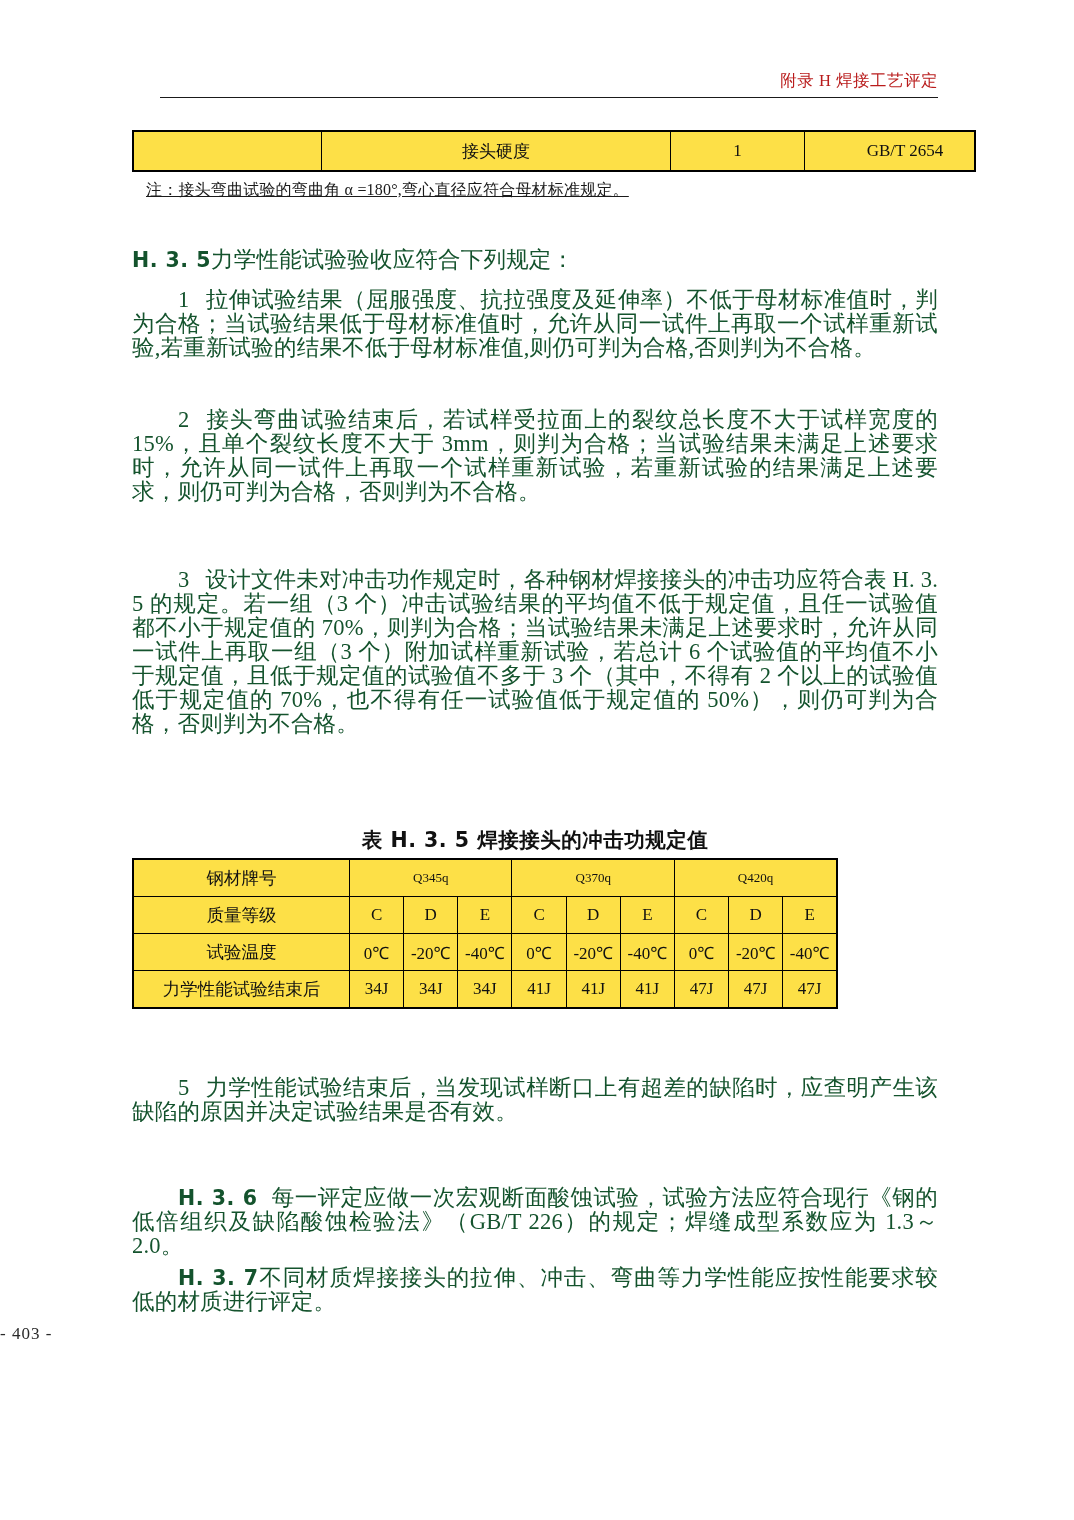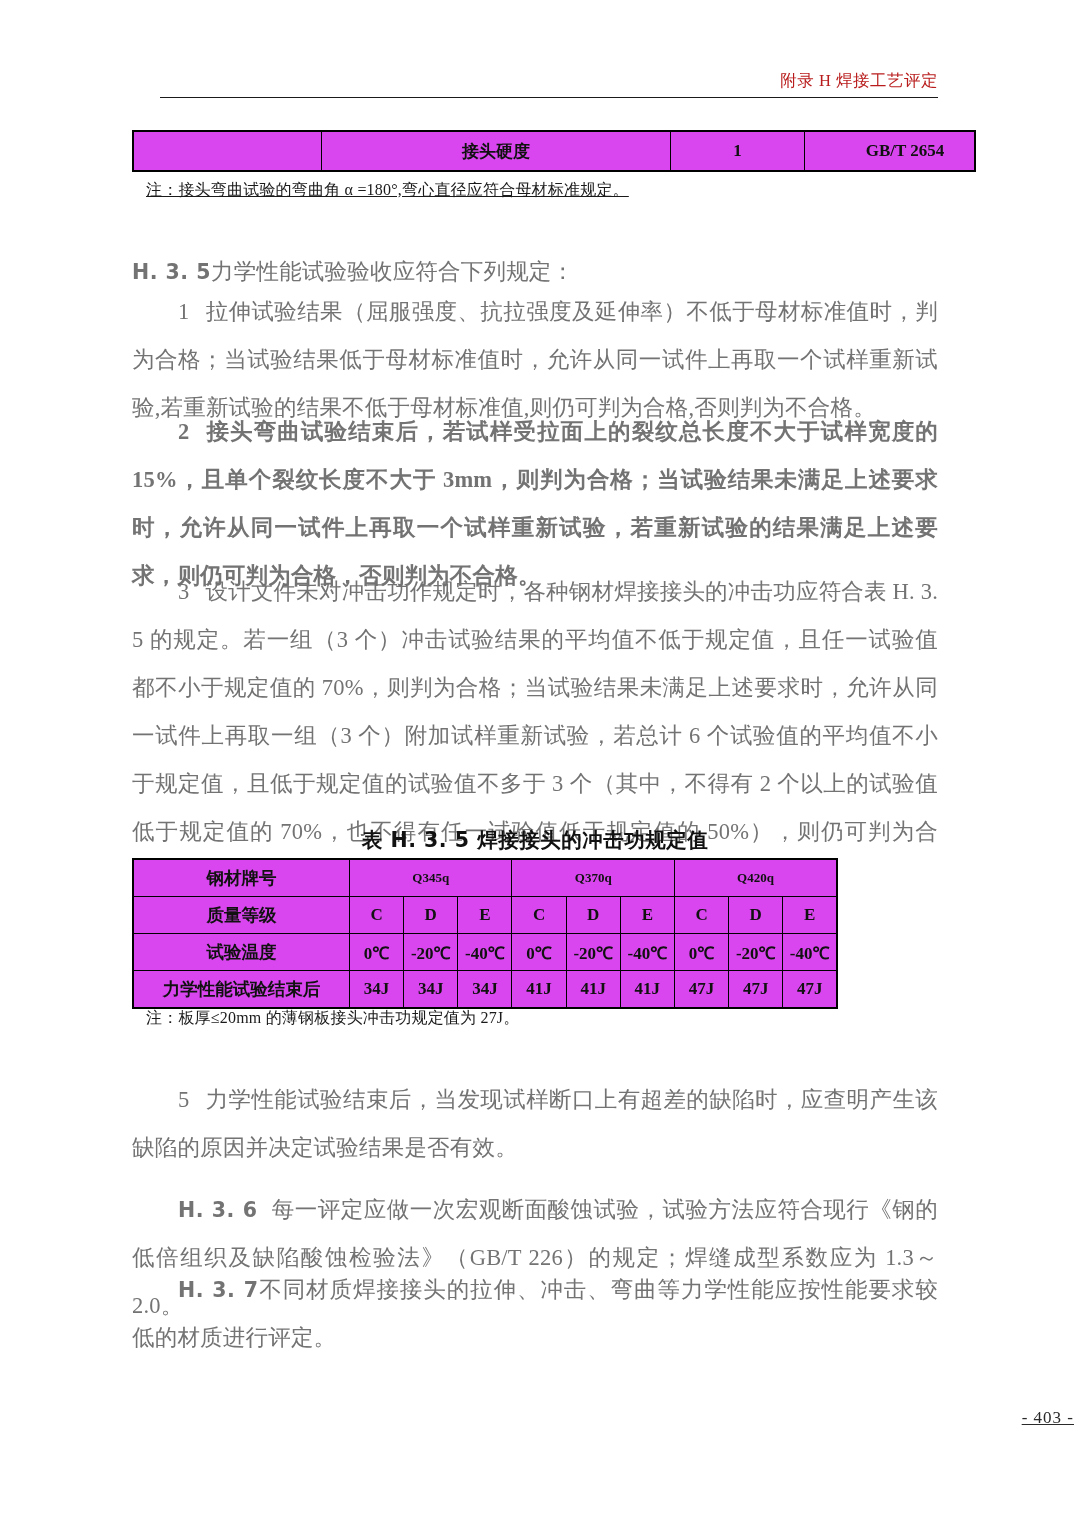--- a/index.html
+++ b/index.html
@@ -41,22 +41,21 @@
     width: 778px;
     height: 0;
     border-top: 1.6px solid #1a1a1a;
   }
 
   
   .doc-table {
     position: absolute;
     border-collapse: collapse;
     table-layout: fixed;
-    background: #d946ef;
-    font-weight: bold;
+    background: #fde047;
   }
   .doc-table td {
     border: 1px solid #000;
     text-align: center;
     vertical-align: middle;
     font-size: 17px;
     color: #111;
     padding: 0;
   }
   .doc-table.thickframe {
@@ -88,22 +87,22 @@
     top: 180px;
     text-decoration: underline;
   }
 
   
   .para {
     position: absolute;
     left: 132px;
     width: 806px;
     font-size: 22.5px;
-    line-height: 48px;
-    color: #737373;
+    line-height: 24px;
+    color: #14532d;
     text-align: justify;
     text-justify: inter-character;
     letter-spacing: 0.2px;
   }
   .para .num-lead {
     display: inline-block;
     padding-left: 46px;
     padding-right: 16px;
   }
   .clause-tag {
@@ -149,27 +148,26 @@
     font-family: "Liberation Serif", serif;
   }
   #note-h35 {
     left: 146px;
     top: 1008px;
   }
 
   .page-number {
     position: absolute;
     left: 0;
-    top: 1408px;
+    top: 1324px;
     width: 1074px;
-    text-align: right;
+    text-align: left;
     font-size: 17px;
     color: #2a2a2a;
     letter-spacing: 1px;
-    text-decoration: underline;
   }
 </style>
 </head>
 <body>
 
 <div class="page">
 
   <div class="running-header">附录 H   焊接工艺评定</div>
   <div class="header-rule"></div>
 
@@ -187,21 +185,21 @@
   <div class="table-note" id="note-top">注：接头弯曲试验的弯曲角 α =180°,弯心直径应符合母材标准规定。</div>
 
   <div class="para" style="top: 248px;">
     <span class="clause-tag">H. 3. 5</span><span>力学性能试验验收应符合下列规定：</span>
   </div>
 
   <div class="para" style="top: 288px;">
     <span class="num-lead">1</span><span>拉伸试验结果（屈服强度、抗拉强度及延伸率）不低于母材标准值时，判为合格；当试验结果低于母材标准值时，允许从同一试件上再取一个试样重新试验,若重新试验的结果不低于母材标准值,则仍可判为合格,否则判为不合格。</span>
   </div>
 
-  <div class="para" style="top: 408px; font-weight: bold;">
+  <div class="para" style="top: 408px;">
     <span class="num-lead">2</span><span>接头弯曲试验结束后，若试样受拉面上的裂纹总长度不大于试样宽度的 15%，且单个裂纹长度不大于 3mm，则判为合格；当试验结果未满足上述要求时，允许从同一试件上再取一个试样重新试验，若重新试验的结果满足上述要求，则仍可判为合格，否则判为不合格。</span>
   </div>
 
   <div class="para" style="top: 568px;">
     <span class="num-lead">3</span><span>设计文件未对冲击功作规定时，各种钢材焊接接头的冲击功应符合表 H. 3. 5 的规定。若一组（3 个）冲击试验结果的平均值不低于规定值，且任一试验值都不小于规定值的 70%，则判为合格；当试验结果未满足上述要求时，允许从同一试件上再取一组（3 个）附加试样重新试验，若总计 6 个试验值的平均值不小于规定值，且低于规定值的试验值不多于 3 个（其中，不得有 2 个以上的试验值低于规定值的 70%，也不得有任一试验值低于规定值的 50%），则仍可判为合格，否则判为不合格。</span>
   </div>
 
   <div class="table-caption" style="top: 826px;">表 H. 3. 5    焊接接头的冲击功规定值</div>
 
   <table class="doc-table thickframe" id="table-h35">
@@ -244,21 +242,20 @@
       <td class="cell">41J</td>
       <td class="cell">41J</td>
       <td class="cell">41J</td>
       <td class="cell">47J</td>
       <td class="cell">47J</td>
       <td class="cell">47J</td>
     </tr>
   </tbody>
     </table>
 
-  <div class="table-note" id="note-h35">注：板厚≤20mm 的薄钢板接头冲击功规定值为 27J。</div>
 
 
   <div class="para" style="top: 1076px;">
     <span class="num-lead">5</span><span>力学性能试验结束后，当发现试样断口上有超差的缺陷时，应查明产生该缺陷的原因并决定试验结果是否有效。</span>
   </div>
 
   <div class="para" style="top: 1186px; text-indent: 46px;">
     <span class="clause-tag">H. 3. 6</span><span style="display:inline-block;width:14px;"></span><span>每一评定应做一次宏观断面酸蚀试验，试验方法应符合现行《钢的低倍组织及缺陷酸蚀检验法》（GB/T 226）的规定；焊缝成型系数应为 1.3～2.0。</span>
   </div>
 

